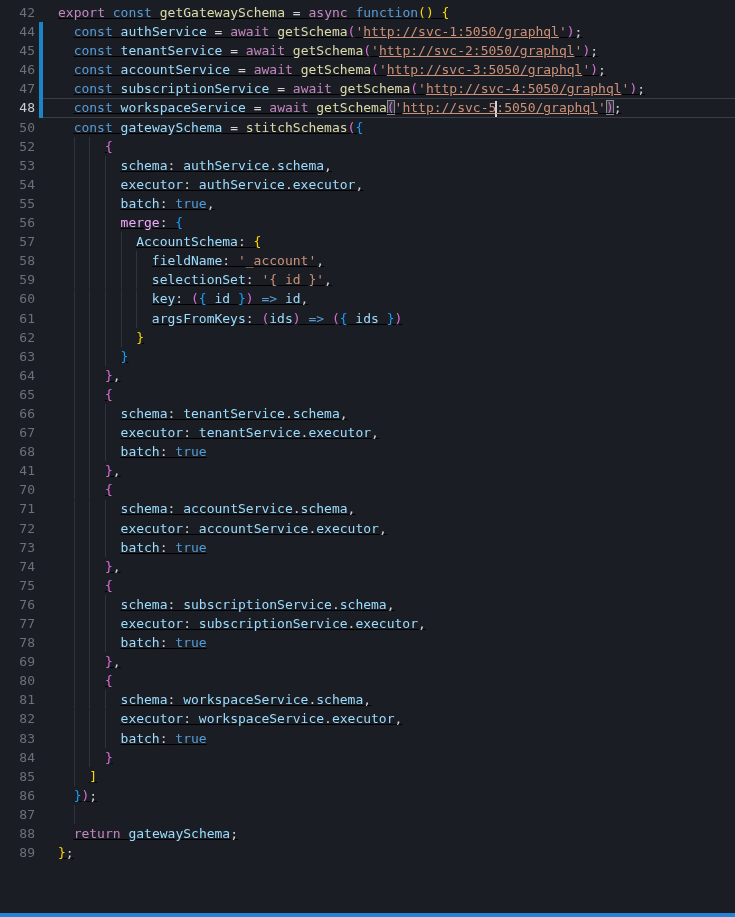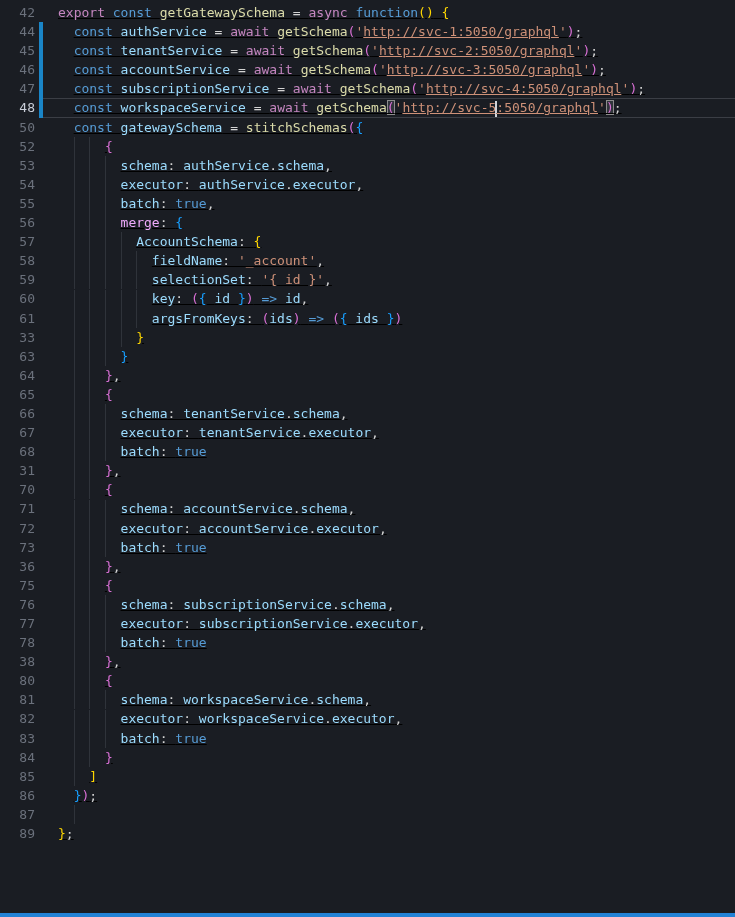--- a/index.html
+++ b/index.html
@@ -81,42 +81,43 @@
       <div class="line"><span class="num">52</span><span class="bar"></span><span class="code"><span class="ind"></span><span class="ind g"></span><span class="ind g"></span><span style="color: rgb(218, 112, 214);">{</span></span></div>
       <div class="line"><span class="num">53</span><span class="bar"></span><span class="code"><span class="ind"></span><span class="ind g"></span><span class="ind g"></span><span class="ind g"></span><span style="color: rgb(156, 220, 254);">schema</span><span style="color: rgb(212, 212, 212);">: </span><span style="color: rgb(156, 220, 254);">authService</span><span style="color: rgb(212, 212, 212);">.</span><span style="color: rgb(156, 220, 254);">schema</span><span style="color: rgb(212, 212, 212);">,</span></span></div>
       <div class="line"><span class="num">54</span><span class="bar"></span><span class="code"><span class="ind"></span><span class="ind g"></span><span class="ind g"></span><span class="ind g"></span><span style="color: rgb(156, 220, 254);">executor</span><span style="color: rgb(212, 212, 212);">: </span><span style="color: rgb(156, 220, 254);">authService</span><span style="color: rgb(212, 212, 212);">.</span><span style="color: rgb(156, 220, 254);">executor</span><span style="color: rgb(212, 212, 212);">,</span></span></div>
       <div class="line"><span class="num">55</span><span class="bar"></span><span class="code"><span class="ind"></span><span class="ind g"></span><span class="ind g"></span><span class="ind g"></span><span style="color: rgb(156, 220, 254);">batch</span><span style="color: rgb(212, 212, 212);">: </span><span style="color: rgb(86, 156, 214);">true</span><span style="color: rgb(212, 212, 212);">,</span></span></div>
       <div class="line"><span class="num">56</span><span class="bar"></span><span class="code"><span class="ind"></span><span class="ind g"></span><span class="ind g"></span><span class="ind g"></span><span style="color: #f0abfc;">merge</span><span style="color: rgb(212, 212, 212);">: </span><span style="color: rgb(23, 159, 255);">{</span></span></div>
       <div class="line"><span class="num">57</span><span class="bar"></span><span class="code"><span class="ind"></span><span class="ind g"></span><span class="ind g"></span><span class="ind g"></span><span class="ind g"></span><span style="color: rgb(156, 220, 254);">AccountSchema</span><span style="color: rgb(212, 212, 212);">: </span><span style="color: rgb(255, 215, 0);">{</span></span></div>
       <div class="line"><span class="num">58</span><span class="bar"></span><span class="code"><span class="ind"></span><span class="ind g"></span><span class="ind g"></span><span class="ind g"></span><span class="ind g"></span><span class="ind g"></span><span style="color: rgb(156, 220, 254);">fieldName</span><span style="color: rgb(212, 212, 212);">: </span><span style="color: rgb(206, 145, 120);">'_account'</span><span style="color: rgb(212, 212, 212);">,</span></span></div>
       <div class="line"><span class="num">59</span><span class="bar"></span><span class="code"><span class="ind"></span><span class="ind g"></span><span class="ind g"></span><span class="ind g"></span><span class="ind g"></span><span class="ind g"></span><span style="color: rgb(156, 220, 254);">selectionSet</span><span style="color: rgb(212, 212, 212);">: </span><span style="color: rgb(206, 145, 120);">'{ id }'</span><span style="color: rgb(212, 212, 212);">,</span></span></div>
       <div class="line"><span class="num">60</span><span class="bar"></span><span class="code"><span class="ind"></span><span class="ind g"></span><span class="ind g"></span><span class="ind g"></span><span class="ind g"></span><span class="ind g"></span><span style="color: rgb(156, 220, 254);">key</span><span style="color: rgb(212, 212, 212);">: </span><span style="color: rgb(218, 112, 214);">(</span><span style="color: rgb(23, 159, 255);">{</span><span style="color: rgb(212, 212, 212);"> </span><span style="color: rgb(156, 220, 254);">id</span><span style="color: rgb(212, 212, 212);"> </span><span style="color: rgb(23, 159, 255);">}</span><span style="color: rgb(218, 112, 214);">)</span><span style="color: rgb(212, 212, 212);"> </span><span style="color: rgb(86, 156, 214);">=&gt;</span><span style="color: rgb(212, 212, 212);"> </span><span style="color: rgb(156, 220, 254);">id</span><span style="color: rgb(212, 212, 212);">,</span></span></div>
       <div class="line"><span class="num">61</span><span class="bar"></span><span class="code"><span class="ind"></span><span class="ind g"></span><span class="ind g"></span><span class="ind g"></span><span class="ind g"></span><span class="ind g"></span><span style="color: rgb(156, 220, 254);">argsFromKeys</span><span style="color: rgb(212, 212, 212);">: </span><span style="color: rgb(218, 112, 214);">(</span><span style="color: rgb(156, 220, 254);">ids</span><span style="color: rgb(218, 112, 214);">)</span><span style="color: rgb(212, 212, 212);"> </span><span style="color: rgb(86, 156, 214);">=&gt;</span><span style="color: rgb(212, 212, 212);"> </span><span style="color: rgb(218, 112, 214);">(</span><span style="color: rgb(23, 159, 255);">{</span><span style="color: rgb(212, 212, 212);"> </span><span style="color: rgb(156, 220, 254);">ids</span><span style="color: rgb(212, 212, 212);"> </span><span style="color: rgb(23, 159, 255);">}</span><span style="color: rgb(218, 112, 214);">)</span></span></div>
-      <div class="line"><span class="num">33</span><span class="bar"></span><span class="code"><span class="ind"></span><span class="ind g"></span><span class="ind g"></span><span class="ind g"></span><span class="ind g"></span><span style="color: rgb(255, 215, 0);">}</span></span></div>
+      <div class="line"><span class="num">62</span><span class="bar"></span><span class="code"><span class="ind"></span><span class="ind g"></span><span class="ind g"></span><span class="ind g"></span><span class="ind g"></span><span style="color: rgb(255, 215, 0);">}</span></span></div>
       <div class="line"><span class="num">63</span><span class="bar"></span><span class="code"><span class="ind"></span><span class="ind g"></span><span class="ind g"></span><span class="ind g"></span><span style="color: rgb(23, 159, 255);">}</span></span></div>
       <div class="line"><span class="num">64</span><span class="bar"></span><span class="code"><span class="ind"></span><span class="ind g"></span><span class="ind g"></span><span style="color: rgb(218, 112, 214);">}</span><span style="color: rgb(212, 212, 212);">,</span></span></div>
       <div class="line"><span class="num">65</span><span class="bar"></span><span class="code"><span class="ind"></span><span class="ind g"></span><span class="ind g"></span><span style="color: rgb(218, 112, 214);">{</span></span></div>
       <div class="line"><span class="num">66</span><span class="bar"></span><span class="code"><span class="ind"></span><span class="ind g"></span><span class="ind g"></span><span class="ind g"></span><span style="color: rgb(156, 220, 254);">schema</span><span style="color: rgb(212, 212, 212);">: </span><span style="color: rgb(156, 220, 254);">tenantService</span><span style="color: rgb(212, 212, 212);">.</span><span style="color: rgb(156, 220, 254);">schema</span><span style="color: rgb(212, 212, 212);">,</span></span></div>
       <div class="line"><span class="num">67</span><span class="bar"></span><span class="code"><span class="ind"></span><span class="ind g"></span><span class="ind g"></span><span class="ind g"></span><span style="color: rgb(156, 220, 254);">executor</span><span style="color: rgb(212, 212, 212);">: </span><span style="color: rgb(156, 220, 254);">tenantService</span><span style="color: rgb(212, 212, 212);">.</span><span style="color: rgb(156, 220, 254);">executor</span><span style="color: rgb(212, 212, 212);">,</span></span></div>
       <div class="line"><span class="num">68</span><span class="bar"></span><span class="code"><span class="ind"></span><span class="ind g"></span><span class="ind g"></span><span class="ind g"></span><span style="color: rgb(156, 220, 254);">batch</span><span style="color: rgb(212, 212, 212);">: </span><span style="color: rgb(86, 156, 214);">true</span></span></div>
-      <div class="line"><span class="num">31</span><span class="bar"></span><span class="code"><span class="ind"></span><span class="ind g"></span><span class="ind g"></span><span style="color: rgb(218, 112, 214);">}</span><span style="color: rgb(212, 212, 212);">,</span></span></div>
+      <div class="line"><span class="num">41</span><span class="bar"></span><span class="code"><span class="ind"></span><span class="ind g"></span><span class="ind g"></span><span style="color: rgb(218, 112, 214);">}</span><span style="color: rgb(212, 212, 212);">,</span></span></div>
       <div class="line"><span class="num">70</span><span class="bar"></span><span class="code"><span class="ind"></span><span class="ind g"></span><span class="ind g"></span><span style="color: rgb(218, 112, 214);">{</span></span></div>
       <div class="line"><span class="num">71</span><span class="bar"></span><span class="code"><span class="ind"></span><span class="ind g"></span><span class="ind g"></span><span class="ind g"></span><span style="color: rgb(156, 220, 254);">schema</span><span style="color: rgb(212, 212, 212);">: </span><span style="color: rgb(156, 220, 254);">accountService</span><span style="color: rgb(212, 212, 212);">.</span><span style="color: rgb(156, 220, 254);">schema</span><span style="color: rgb(212, 212, 212);">,</span></span></div>
       <div class="line"><span class="num">72</span><span class="bar"></span><span class="code"><span class="ind"></span><span class="ind g"></span><span class="ind g"></span><span class="ind g"></span><span style="color: rgb(156, 220, 254);">executor</span><span style="color: rgb(212, 212, 212);">: </span><span style="color: rgb(156, 220, 254);">accountService</span><span style="color: rgb(212, 212, 212);">.</span><span style="color: rgb(156, 220, 254);">executor</span><span style="color: rgb(212, 212, 212);">,</span></span></div>
       <div class="line"><span class="num">73</span><span class="bar"></span><span class="code"><span class="ind"></span><span class="ind g"></span><span class="ind g"></span><span class="ind g"></span><span style="color: rgb(156, 220, 254);">batch</span><span style="color: rgb(212, 212, 212);">: </span><span style="color: rgb(86, 156, 214);">true</span></span></div>
-      <div class="line"><span class="num">36</span><span class="bar"></span><span class="code"><span class="ind"></span><span class="ind g"></span><span class="ind g"></span><span style="color: rgb(218, 112, 214);">}</span><span style="color: rgb(212, 212, 212);">,</span></span></div>
+      <div class="line"><span class="num">74</span><span class="bar"></span><span class="code"><span class="ind"></span><span class="ind g"></span><span class="ind g"></span><span style="color: rgb(218, 112, 214);">}</span><span style="color: rgb(212, 212, 212);">,</span></span></div>
       <div class="line"><span class="num">75</span><span class="bar"></span><span class="code"><span class="ind"></span><span class="ind g"></span><span class="ind g"></span><span style="color: rgb(218, 112, 214);">{</span></span></div>
       <div class="line"><span class="num">76</span><span class="bar"></span><span class="code"><span class="ind"></span><span class="ind g"></span><span class="ind g"></span><span class="ind g"></span><span style="color: rgb(156, 220, 254);">schema</span><span style="color: rgb(212, 212, 212);">: </span><span style="color: rgb(156, 220, 254);">subscriptionService</span><span style="color: rgb(212, 212, 212);">.</span><span style="color: rgb(156, 220, 254);">schema</span><span style="color: rgb(212, 212, 212);">,</span></span></div>
       <div class="line"><span class="num">77</span><span class="bar"></span><span class="code"><span class="ind"></span><span class="ind g"></span><span class="ind g"></span><span class="ind g"></span><span style="color: rgb(156, 220, 254);">executor</span><span style="color: rgb(212, 212, 212);">: </span><span style="color: rgb(156, 220, 254);">subscriptionService</span><span style="color: rgb(212, 212, 212);">.</span><span style="color: rgb(156, 220, 254);">executor</span><span style="color: rgb(212, 212, 212);">,</span></span></div>
       <div class="line"><span class="num">78</span><span class="bar"></span><span class="code"><span class="ind"></span><span class="ind g"></span><span class="ind g"></span><span class="ind g"></span><span style="color: rgb(156, 220, 254);">batch</span><span style="color: rgb(212, 212, 212);">: </span><span style="color: rgb(86, 156, 214);">true</span></span></div>
-      <div class="line"><span class="num">38</span><span class="bar"></span><span class="code"><span class="ind"></span><span class="ind g"></span><span class="ind g"></span><span style="color: rgb(218, 112, 214);">}</span><span style="color: rgb(212, 212, 212);">,</span></span></div>
+      <div class="line"><span class="num">69</span><span class="bar"></span><span class="code"><span class="ind"></span><span class="ind g"></span><span class="ind g"></span><span style="color: rgb(218, 112, 214);">}</span><span style="color: rgb(212, 212, 212);">,</span></span></div>
       <div class="line"><span class="num">80</span><span class="bar"></span><span class="code"><span class="ind"></span><span class="ind g"></span><span class="ind g"></span><span style="color: rgb(218, 112, 214);">{</span></span></div>
       <div class="line"><span class="num">81</span><span class="bar"></span><span class="code"><span class="ind"></span><span class="ind g"></span><span class="ind g"></span><span class="ind g"></span><span style="color: rgb(156, 220, 254);">schema</span><span style="color: rgb(212, 212, 212);">: </span><span style="color: rgb(156, 220, 254);">workspaceService</span><span style="color: rgb(212, 212, 212);">.</span><span style="color: rgb(156, 220, 254);">schema</span><span style="color: rgb(212, 212, 212);">,</span></span></div>
       <div class="line"><span class="num">82</span><span class="bar"></span><span class="code"><span class="ind"></span><span class="ind g"></span><span class="ind g"></span><span class="ind g"></span><span style="color: rgb(156, 220, 254);">executor</span><span style="color: rgb(212, 212, 212);">: </span><span style="color: rgb(156, 220, 254);">workspaceService</span><span style="color: rgb(212, 212, 212);">.</span><span style="color: rgb(156, 220, 254);">executor</span><span style="color: rgb(212, 212, 212);">,</span></span></div>
       <div class="line"><span class="num">83</span><span class="bar"></span><span class="code"><span class="ind"></span><span class="ind g"></span><span class="ind g"></span><span class="ind g"></span><span style="color: rgb(156, 220, 254);">batch</span><span style="color: rgb(212, 212, 212);">: </span><span style="color: rgb(86, 156, 214);">true</span></span></div>
       <div class="line"><span class="num">84</span><span class="bar"></span><span class="code"><span class="ind"></span><span class="ind g"></span><span class="ind g"></span><span style="color: rgb(218, 112, 214);">}</span></span></div>
       <div class="line"><span class="num">85</span><span class="bar"></span><span class="code"><span class="ind"></span><span class="ind g"></span><span style="color: rgb(255, 215, 0);">]</span></span></div>
       <div class="line"><span class="num">86</span><span class="bar"></span><span class="code"><span class="ind"></span><span style="color: rgb(23, 159, 255);">}</span><span style="color: rgb(218, 112, 214);">)</span><span style="color: rgb(212, 212, 212);">;</span></span></div>
       <div class="line"><span class="num">87</span><span class="bar"></span><span class="code"><span class="ind"></span><span class="ind g"></span></span></div>
+      <div class="line"><span class="num">88</span><span class="bar"></span><span class="code"><span class="ind"></span><span style="color: rgb(197, 134, 192);">return </span><span style="color: rgb(156, 220, 254);">gatewaySchema</span><span style="color: rgb(212, 212, 212);">;</span></span></div>
       <div class="line"><span class="num">89</span><span class="bar"></span><span class="code"><span style="color: rgb(255, 215, 0);">}</span><span style="color: rgb(212, 212, 212);">;</span></span></div>
     </div>
   <div class="bottom-border" style="background: rgb(35, 131, 214);"></div>
 </div>
 
 </body></html>

